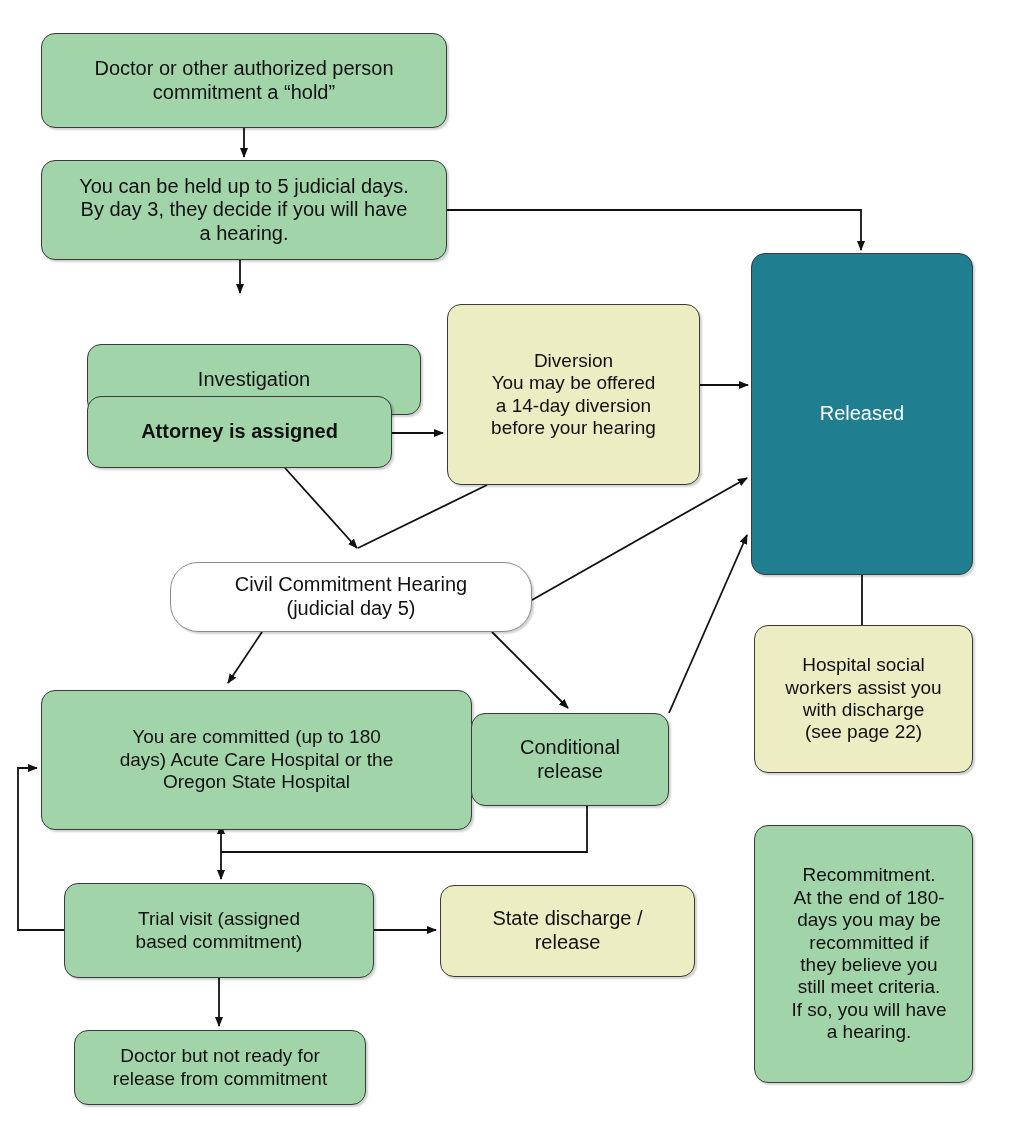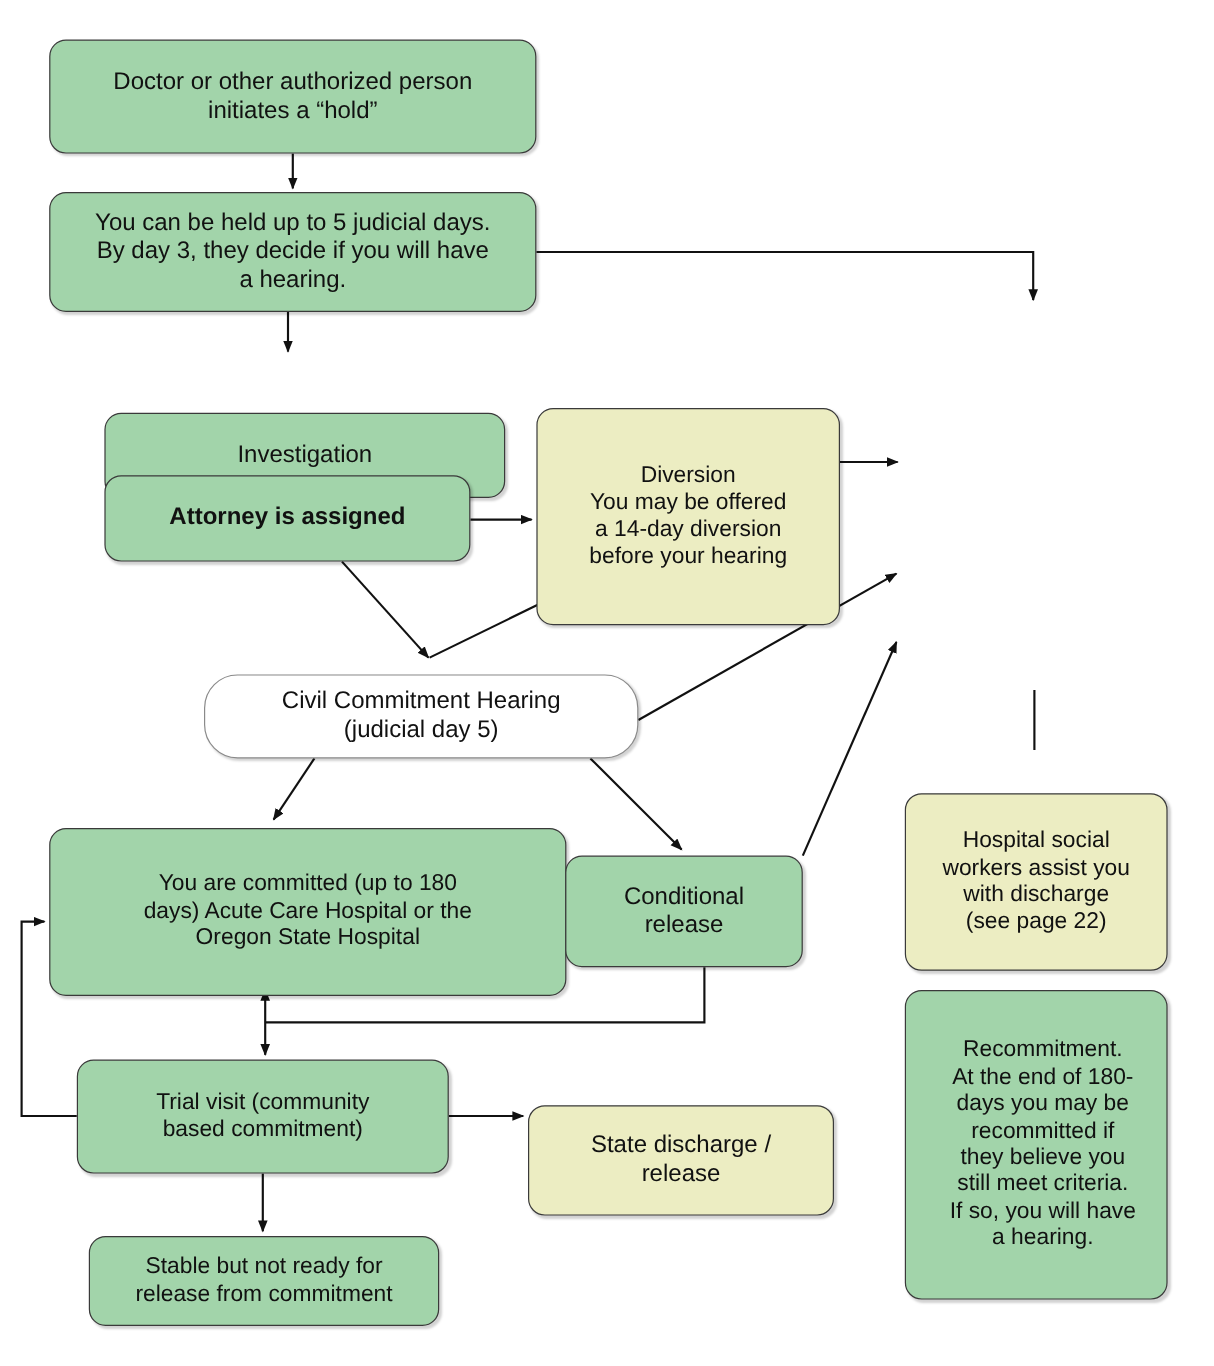--- a/index.html
+++ b/index.html
@@ -39,21 +39,21 @@
     border-radius: 14px;
     line-height: 1.18;
     padding: 4px 8px;
     box-shadow: 2px 2px 2px rgba(0,0,0,0.18);
   }
   .node .label {
     display: block;
     white-space: pre-line;
   }
   .fill-green  { background: #a2d4aa; color: #111111; }
-  .fill-yellow { background: #ecedc2; color: #111111; margin-top: 36px; }
+  .fill-yellow { background: #ecedc2; color: #111111; }
   .fill-teal   { background: #1f7f91; color: #ffffff; }
   .fill-white  { background: #ffffff; color: #111111; border-color: #8a8a8a; border-radius: 28px; }
   .t20 { font-size: 20px; }
   .t19 { font-size: 19px; }
 </style>
 </head>
 <body>
 
 <div id="chart-root">
 
@@ -100,21 +100,21 @@
       <path d="M64,930 L18,930 L18,768 L37,768" marker-end="url(#ah)"></path>
 
       <path d="M374,930 L436,930" marker-end="url(#ah)"></path>
 
       <path d="M219,978 L219,1026" marker-end="url(#ah)"></path>
     </g>
   </svg>
 
   <div class="node fill-green t20" style="left:41px; top:33px; width:406px; height:95px;">
     <span class="label">Doctor or other authorized person
-initiates a “hold”</span>
+commitment a “hold”</span>
   </div>
 
   <div class="node fill-green t20" style="left:41px; top:160px; width:406px; height:100px;">
     <span class="label">You can be held up to 5 judicial days.
 By day 3, they decide if you will have
 a hearing.</span>
   </div>
 
   <div class="node fill-green t20" style="left:87px; top:296px; width:334px; height:71px;margin-top:48px;">
     <span class="label">Investigation</span>
@@ -124,20 +124,23 @@
     <span class="label">Attorney is assigned</span>
   </div>
 
   <div class="node fill-yellow t19" style="left:447px; top:304px; width:253px; height:181px;">
     <span class="label">Diversion
 You may be offered
 a 14-day diversion
 before your hearing</span>
   </div>
 
+  <div class="node fill-teal t20" style="left:751px; top:253px; width:222px; height:322px;">
+    <span class="label">Released</span>
+  </div>
 
   <div class="node fill-yellow t19" style="left:754px; top:625px; width:219px; height:148px;text-align:center;">
     <span class="label">Hospital social
 workers assist you
 with discharge
 (see page 22)</span>
   </div>
 
   <div class="node fill-white t20" style="left:170px; top:562px; width:362px; height:70px;">
     <span class="label">Civil Commitment Hearing
@@ -149,31 +152,31 @@
 days) Acute Care Hospital or the
 Oregon State Hospital</span>
   </div>
 
   <div class="node fill-green t20" style="left:471px; top:713px; width:198px; height:93px;">
     <span class="label">Conditional
 release</span>
   </div>
 
   <div class="node fill-green t19" style="left:64px; top:883px; width:310px; height:95px;">
-    <span class="label">Trial visit (community
+    <span class="label">Trial visit (assigned
 based commitment)</span>
   </div>
 
   <div class="node fill-yellow t20" style="left:440px; top:885px; width:255px; height:92px;">
     <span class="label">State discharge /
 release</span>
   </div>
 
   <div class="node fill-green t19" style="left:74px; top:1030px; width:292px; height:75px;">
-    <span class="label">Stable but not ready for
+    <span class="label">Doctor but not ready for
 release from commitment</span>
   </div>
 
   <div class="node fill-green t19" style="left:754px; top:825px; width:219px; height:258px;padding-left:19px;">
     <span class="label">Recommitment.
 At the end of 180-
 days you may be
 recommitted if
 they believe you
 still meet criteria.

